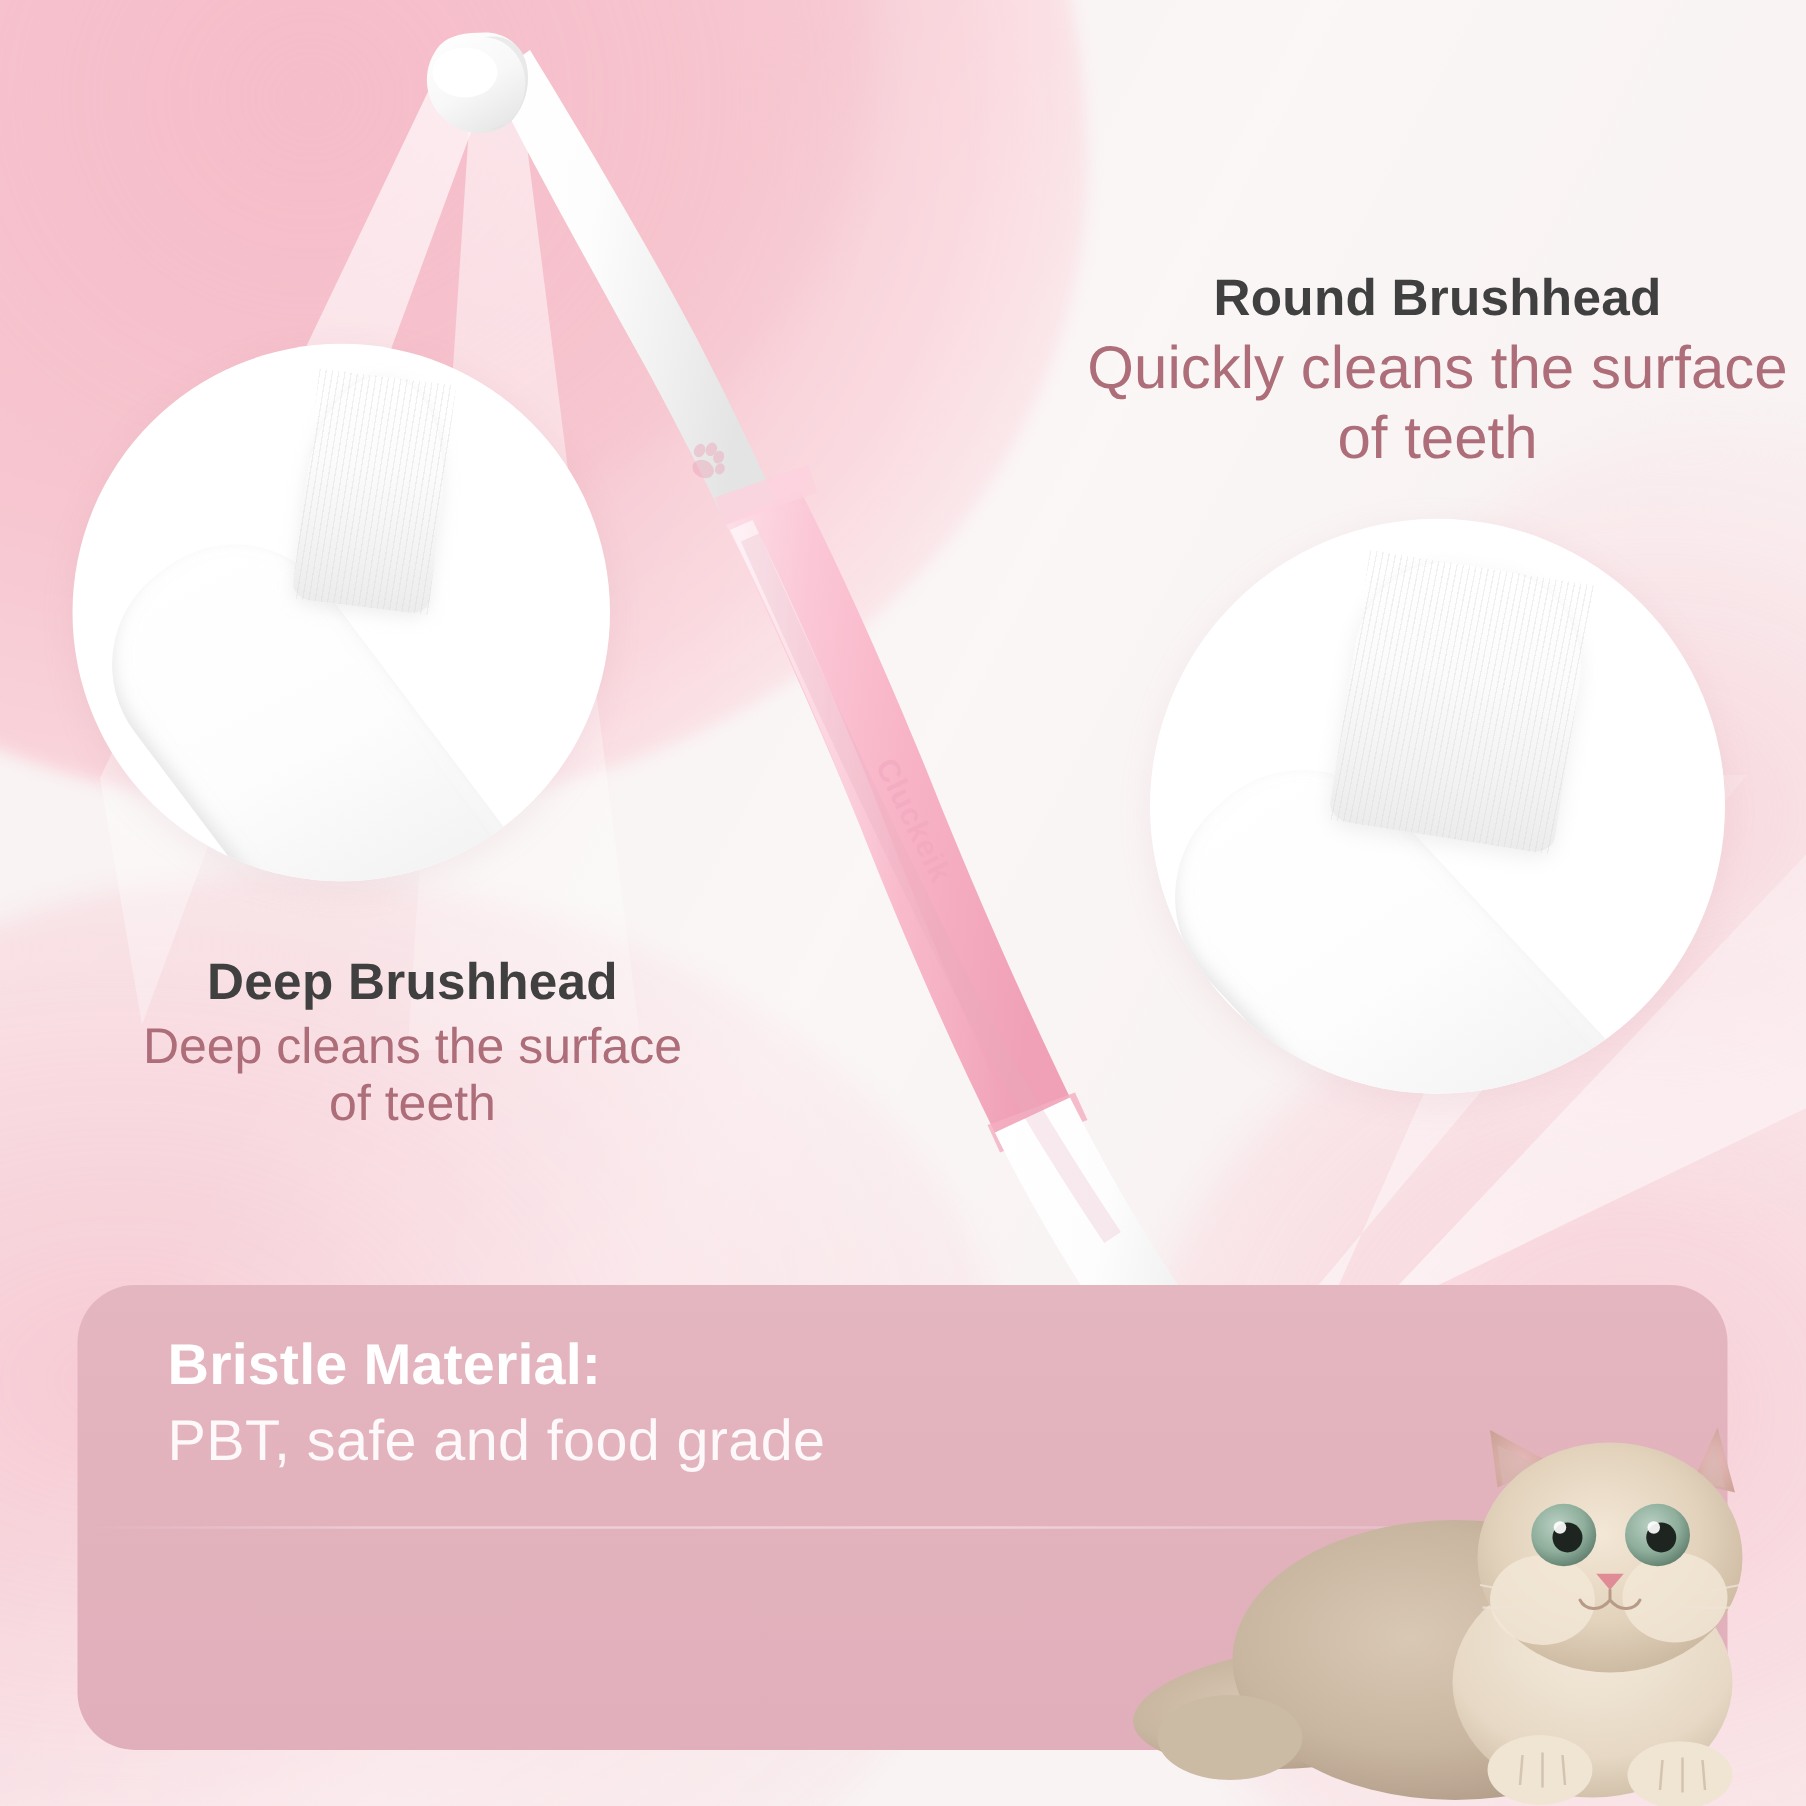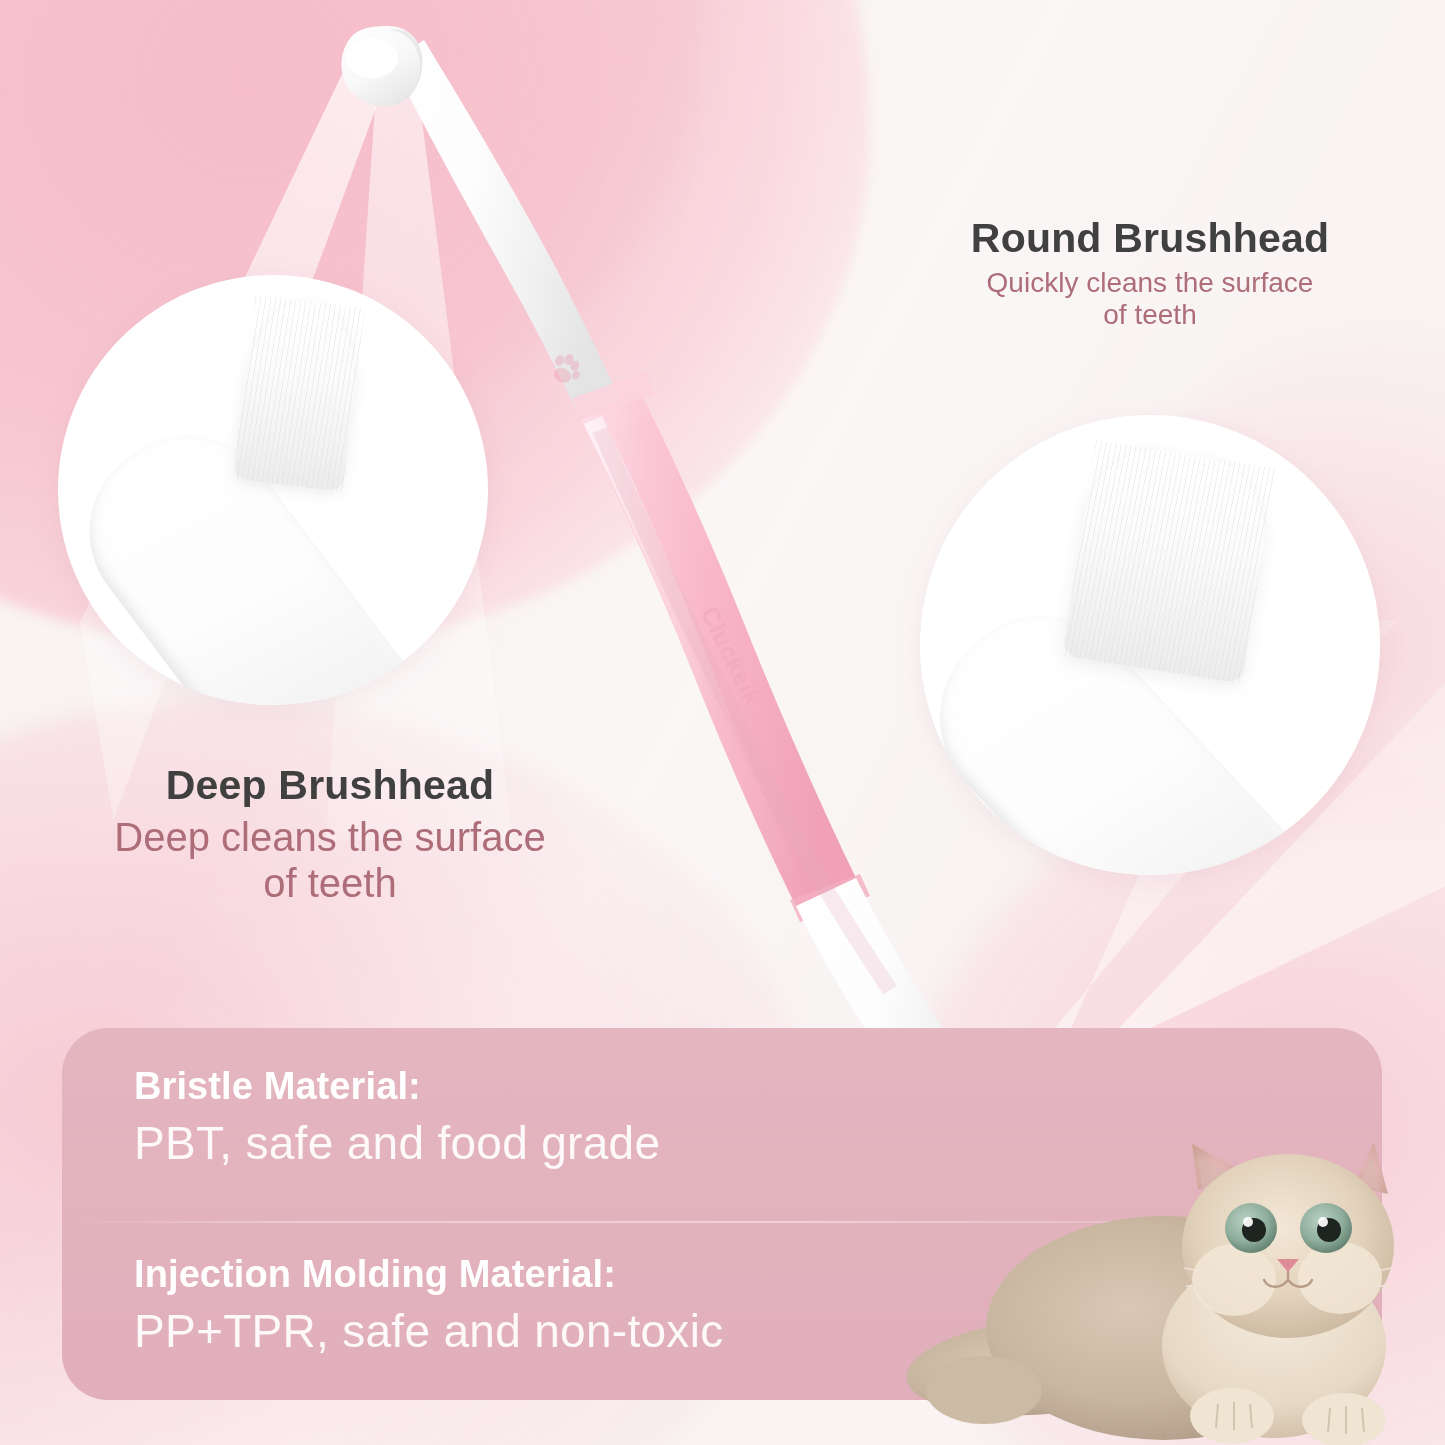--- a/index.html
+++ b/index.html
@@ -173,21 +173,21 @@
     line-height: 1.16;
   }
   .callout-body {
     color: #ad6d79;
     margin: 0;
     line-height: 1.17;
     font-weight: 400;
   }
   .callout-right { left: 860px; top: 215px; width: 580px; text-align: center; }
   .callout-right .callout-title { font-size: 41px; }
-  .callout-right .callout-body  { font-size: 28px; }
+  .callout-right .callout-body  { font-size: 48px; }
   .callout-left { left: 20px; top: 762px; width: 620px; text-align: center; }
   .callout-left .callout-title { font-size: 41px; }
   .callout-left .callout-body  { font-size: 40px; }
 
   
   .material-panel {
     position: absolute;
     left: 62px; top: 1028px;
     width: 1320px; height: 372px;
     background: linear-gradient(180deg, #e4b6c0 0%, #e2b2bd 45%, #e0afbb 100%);
@@ -199,21 +199,21 @@
     left: 0; right: 0; top: 193px;
     height: 2px;
     background: linear-gradient(90deg, rgba(255,255,255,0.0) 0%, rgba(255,255,255,0.35) 18%, rgba(255,255,255,0.42) 55%, rgba(255,255,255,0.0) 100%);
   }
   .mat-block { position: absolute; left: 72px; }
   .mat-block.first  { top: 36px; }
   .mat-block.second { top: 224px; }
   .mat-label {
     color: #ffffff;
     font-weight: bold;
-    font-size: 38px;
+    font-size: 46px;
     line-height: 1.2;
     margin: 0 0 6px 0;
     letter-spacing: 0.1px;
   }
   .mat-value {
     color: #fdf8f9;
     font-size: 46px;
     font-weight: 400;
     line-height: 1.2;
     margin: 0;
@@ -341,24 +341,20 @@
   </div>
 
   <div class="material-panel">
     <div class="divider"></div>
 
     <div class="mat-block first">
       <p class="mat-label">Bristle Material:</p>
       <p class="mat-value">PBT, safe and food grade</p>
     </div>
 
-    <div class="mat-block second">
-      <p class="mat-label">Injection Molding Material:</p>
-      <p class="mat-value">PP+TPR, safe and non-toxic</p>
-    </div>
   </div>
 
   <div class="cat-wrap">
     <svg viewBox="0 0 549 317" width="549" height="317">
       <defs>
         <radialGradient id="gBody" cx="40%" cy="42%" r="72%">
           <stop offset="0%" stop-color="#d9c8b4"></stop>
           <stop offset="55%" stop-color="#c9b6a1"></stop>
           <stop offset="100%" stop-color="#a8937f"></stop>
         </radialGradient>

